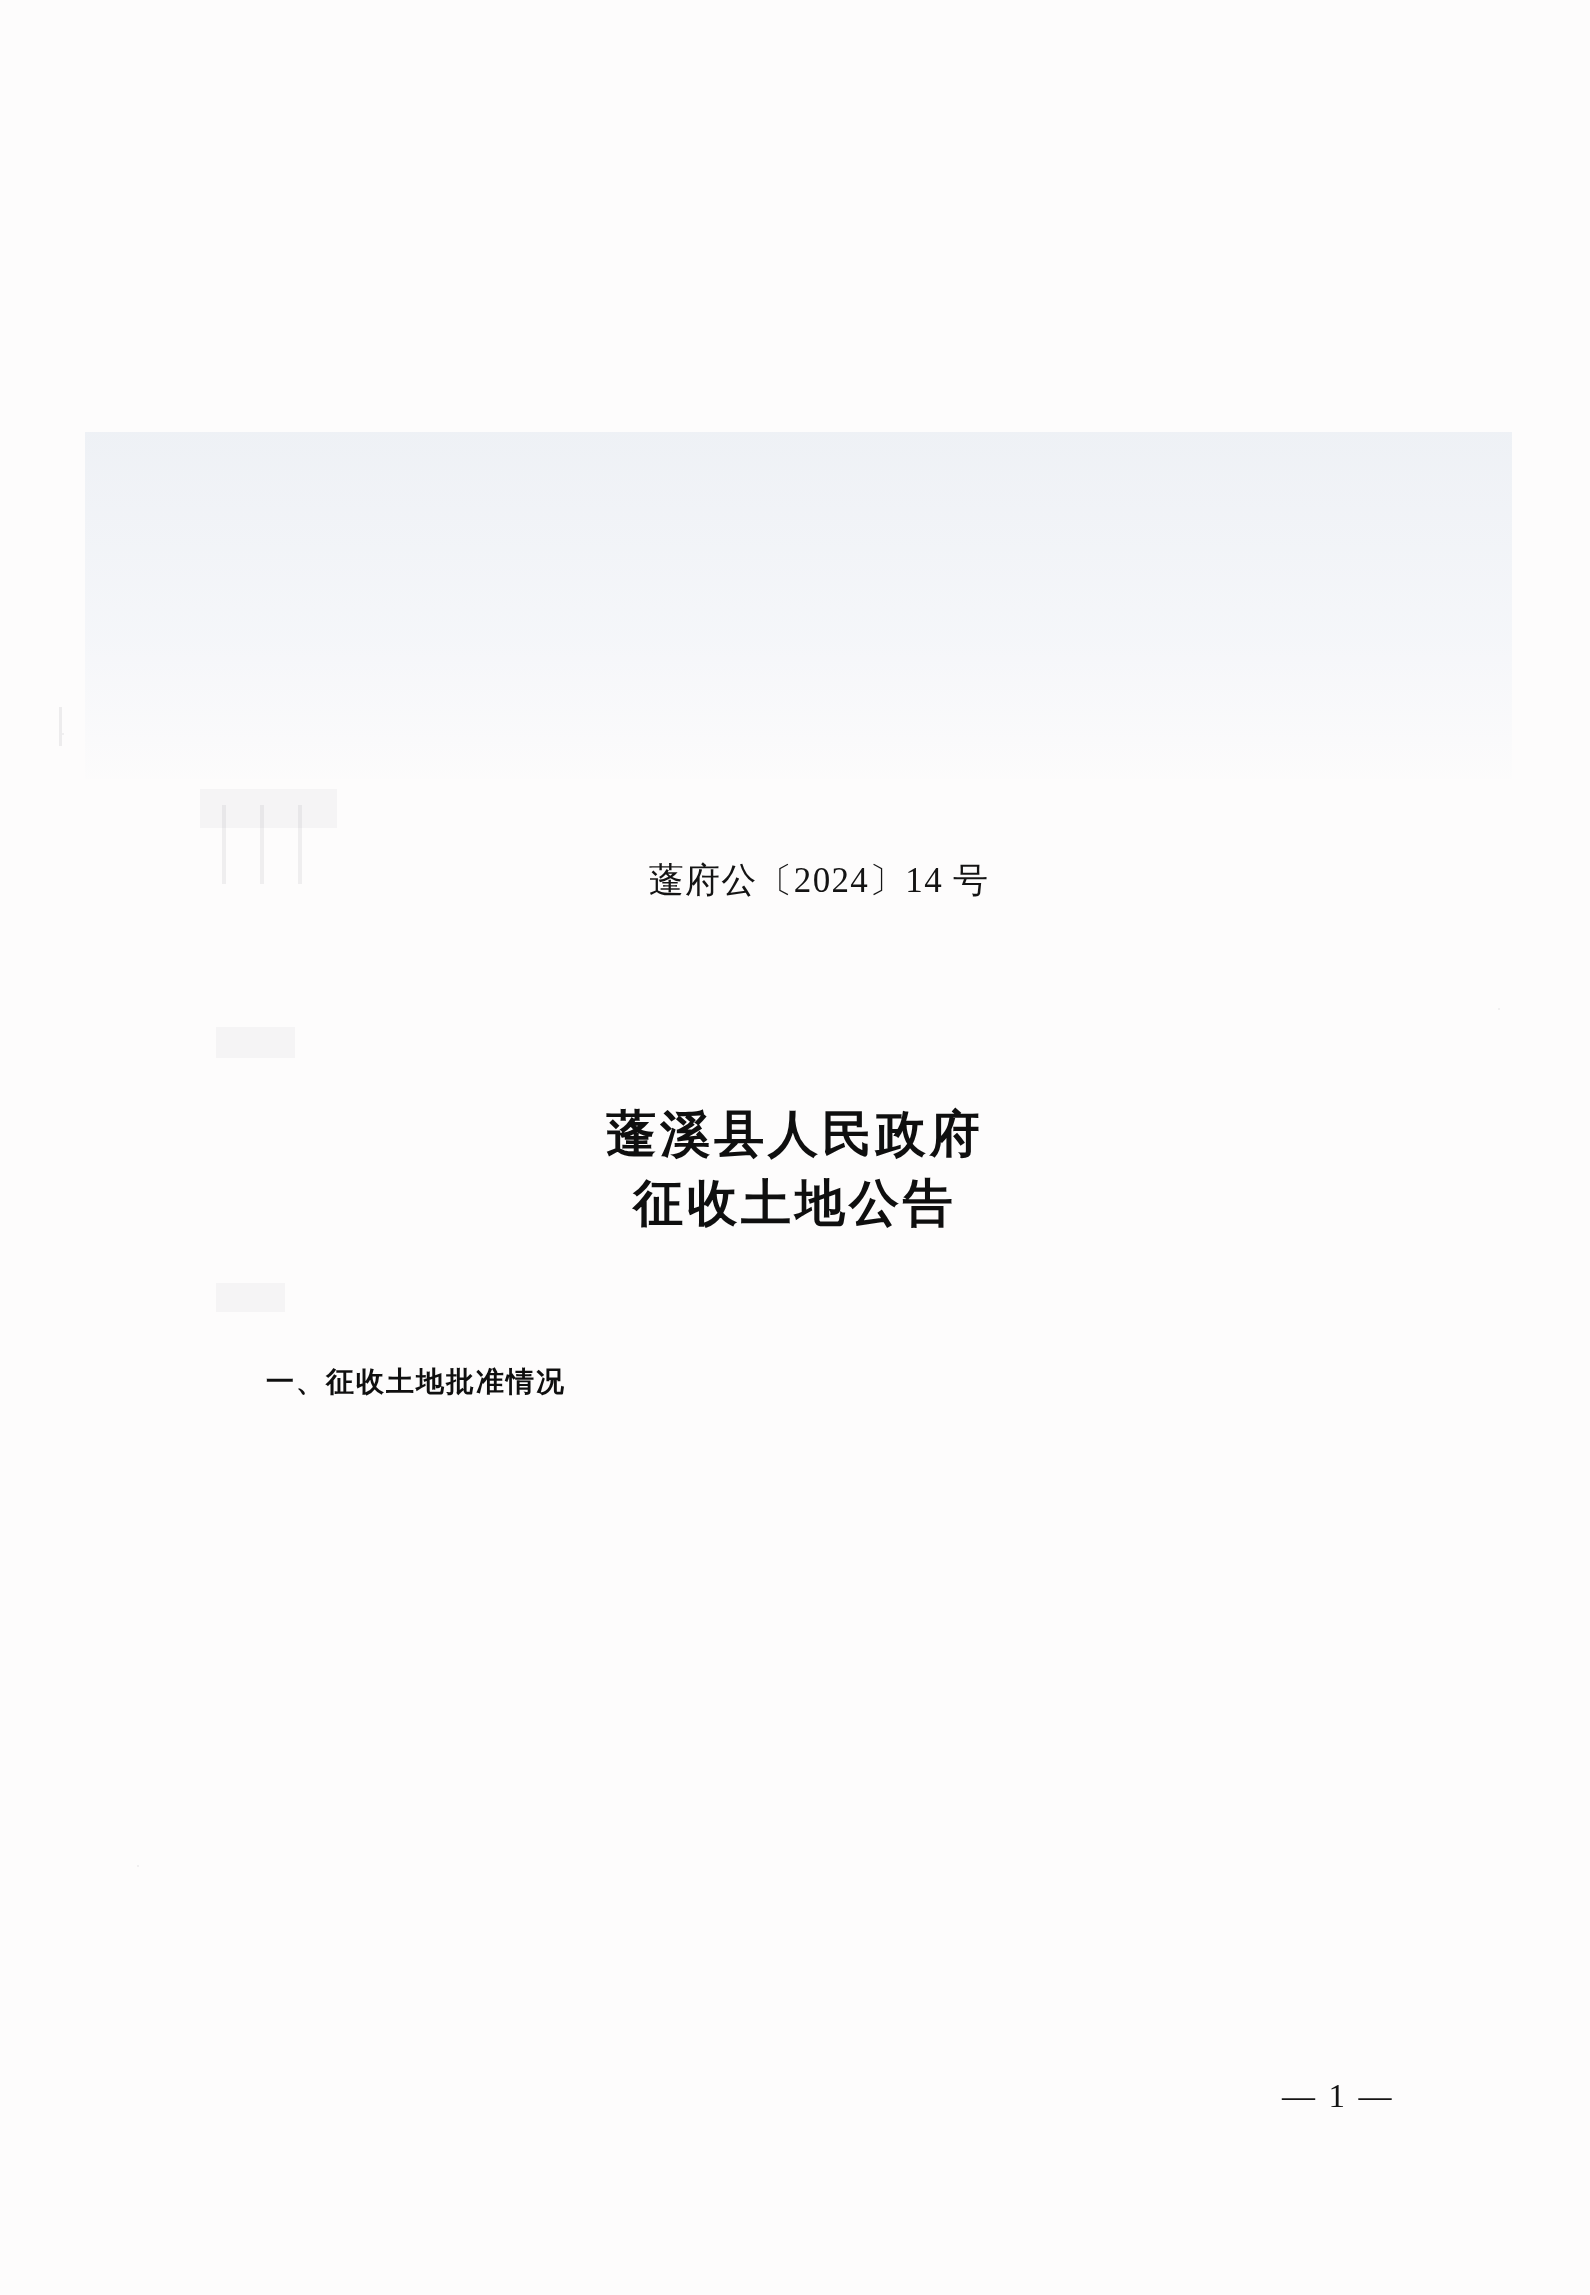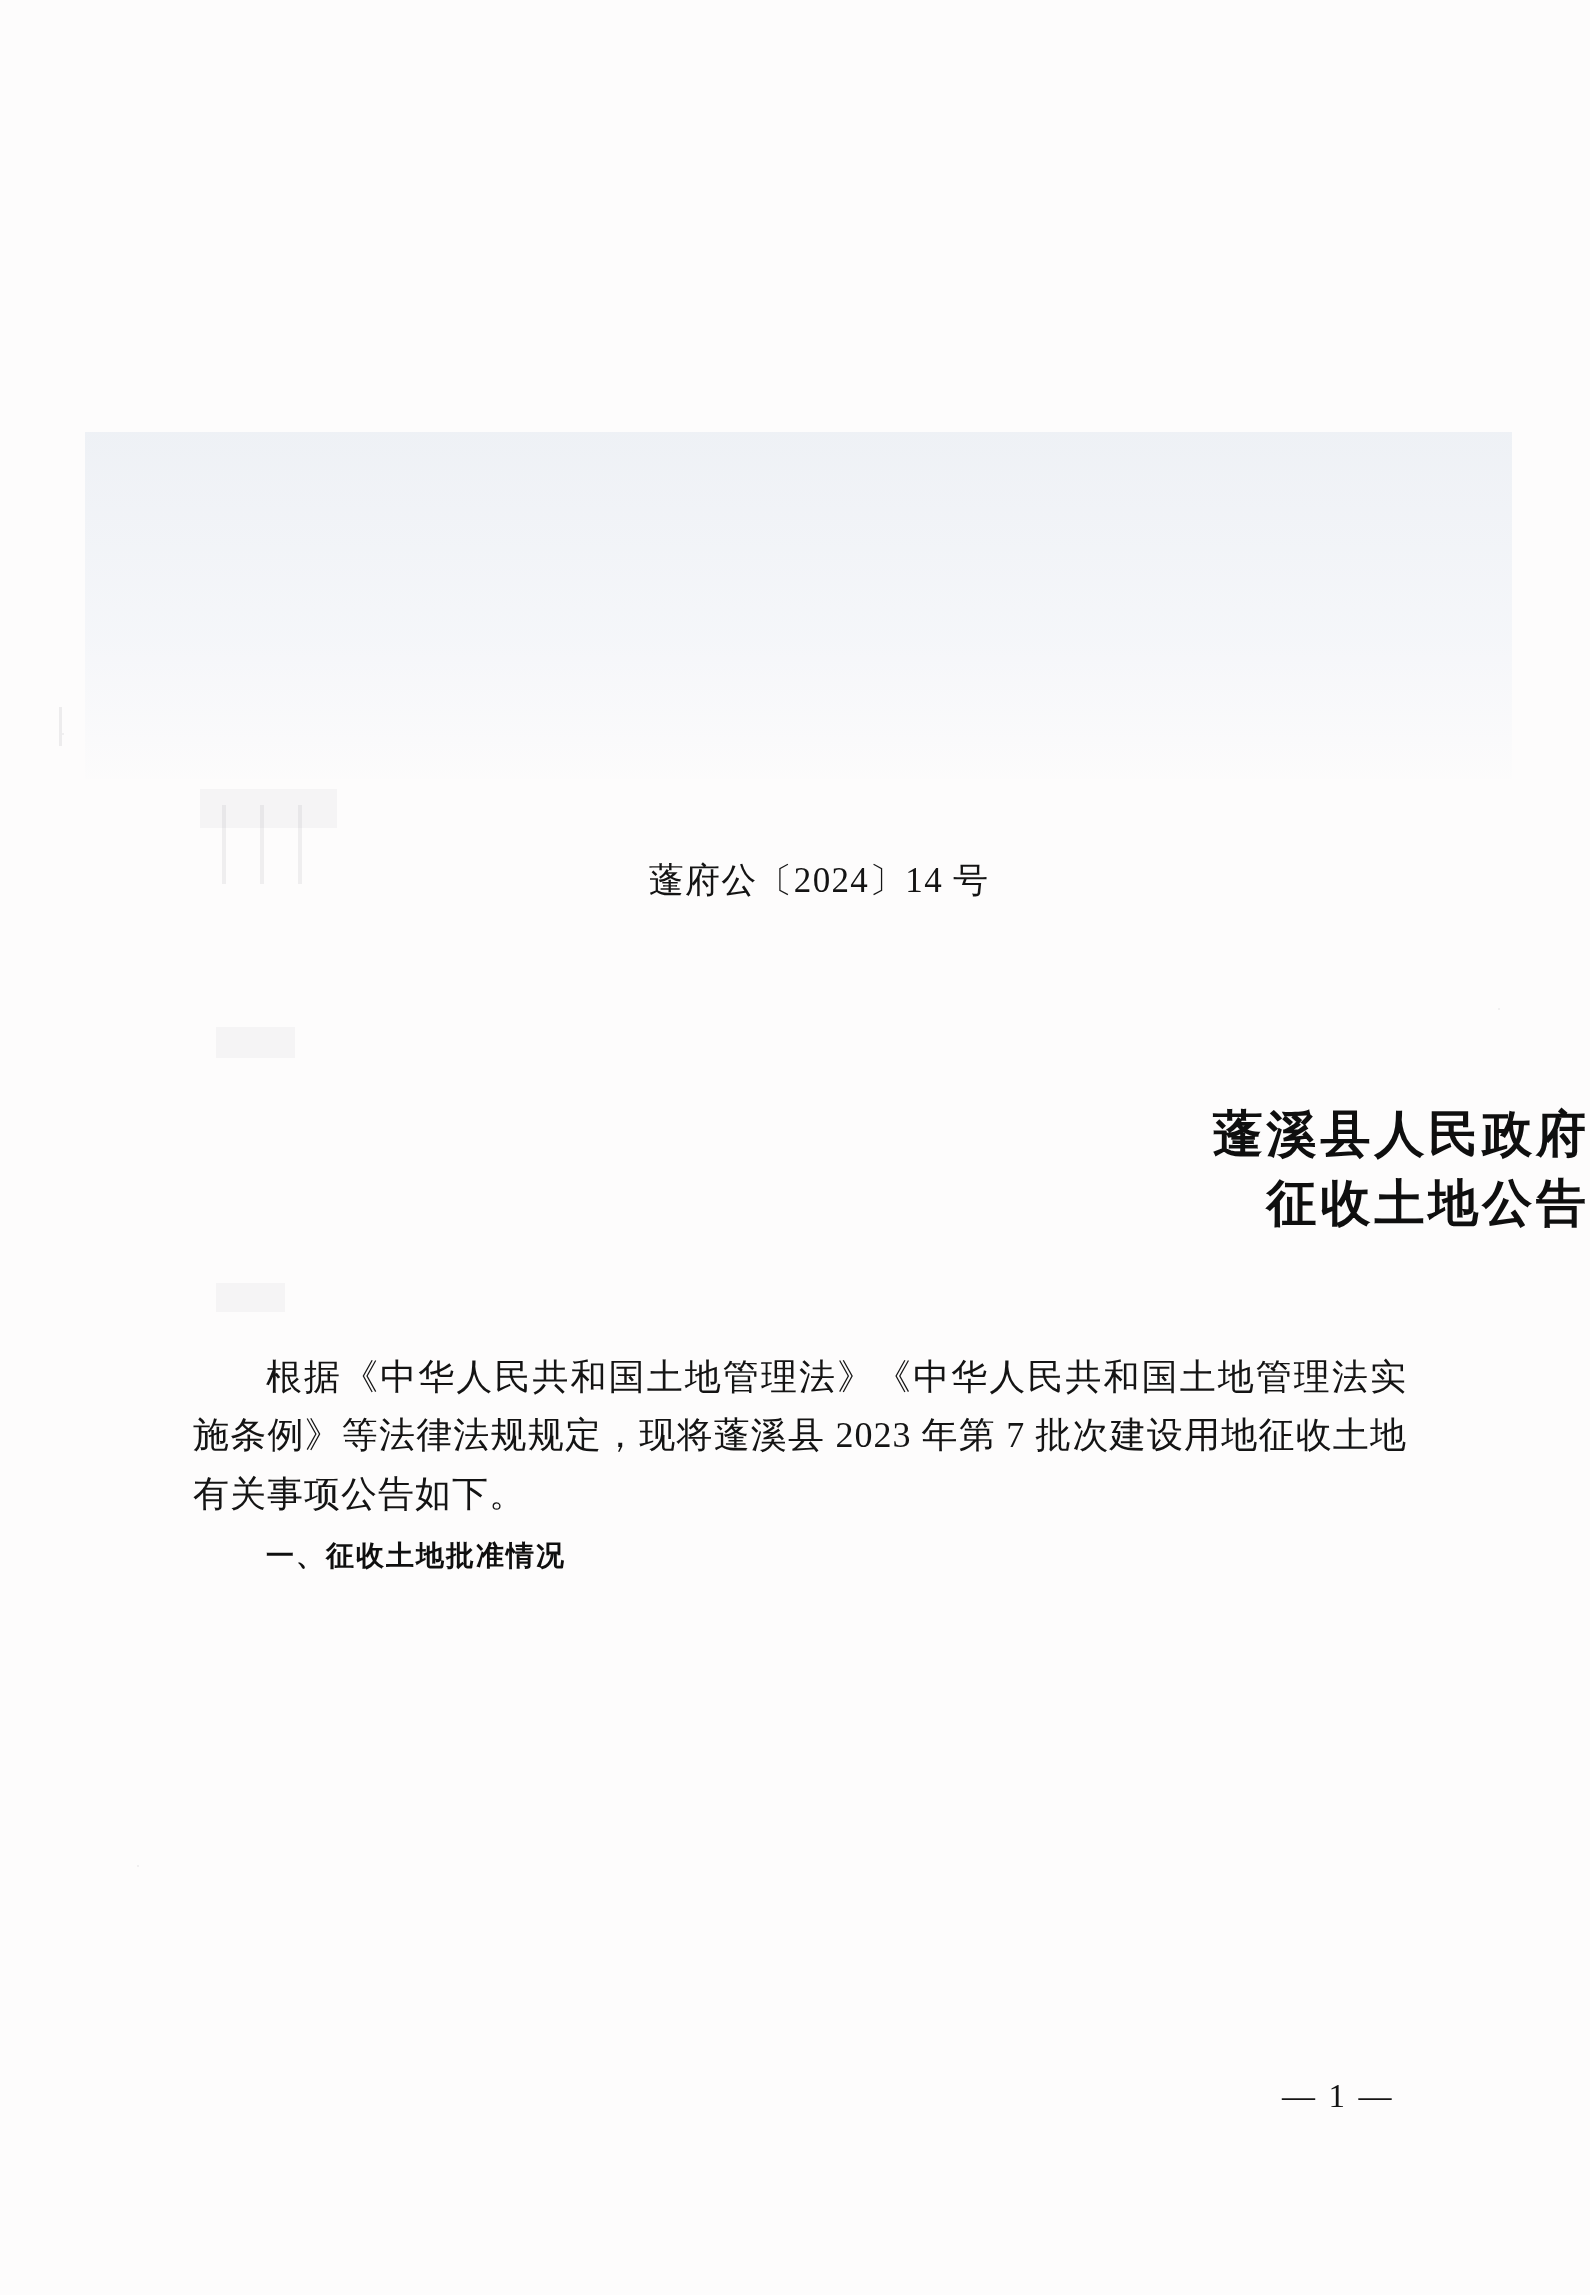--- a/index.html
+++ b/index.html
@@ -68,21 +68,21 @@
     font-family: "Liberation Serif", "DejaVu Serif", serif;
     color: #141414;
     padding-left: 48px;
   }
 
   .title-block {
     position: absolute;
     left: 0;
     right: 0;
     top: 1099px;
-    text-align: right;
+    text-align: center;
   }
   .title-line {
     font-size: 50px;
     font-weight: bold;
     letter-spacing: 3.9px;
     line-height: 1.38;
     color: #0f0f0f;
     font-family: "DejaVu Serif", "Liberation Serif", serif;
   }
 
@@ -155,21 +155,20 @@
 
   <div class="doc-number">蓬府公〔2024〕14 号</div>
 
   <div class="title-block">
     <div class="title-line">蓬溪县人民政府</div>
     <div class="title-line">征收土地公告</div>
   </div>
 
   <div class="body-block">
 
-    <p class="para indent">根据《中华人民共和国土地管理法》《中华人民共和国土地管理法实施条例》等法律法规规定，现将蓬溪县 2023 年第 7 批次建设用地征收土地有关事项公告如下。</p>
 
     <h2 class="section">一、征收土地批准情况</h2>
 
 
 
   </div>
 
   <div class="page-number">— 1 —</div>
 
 </div>

